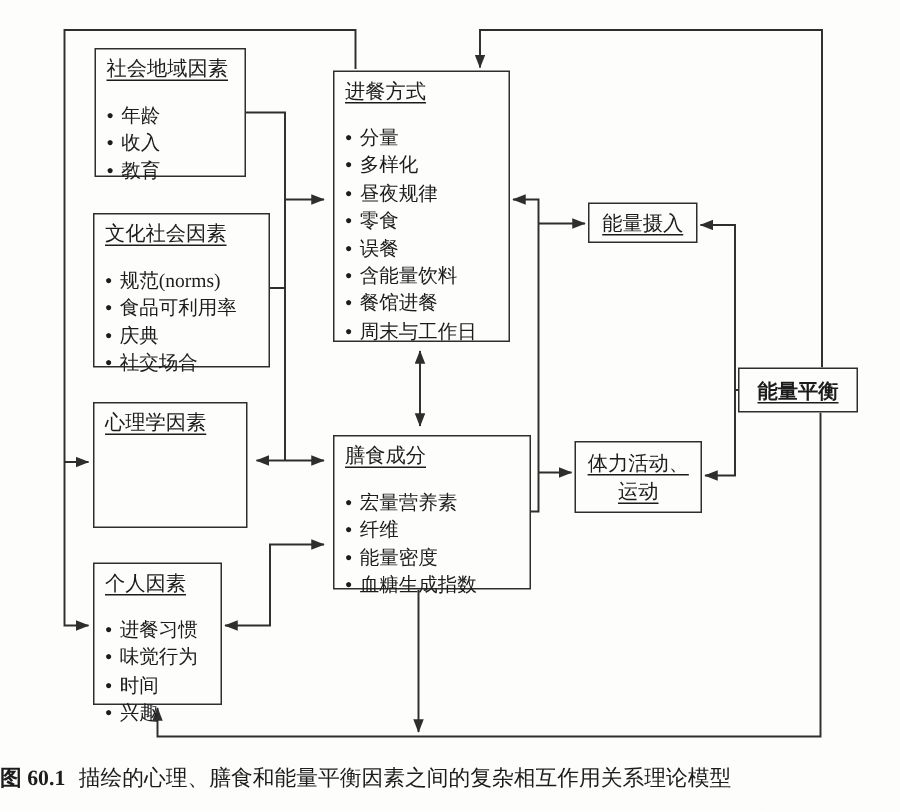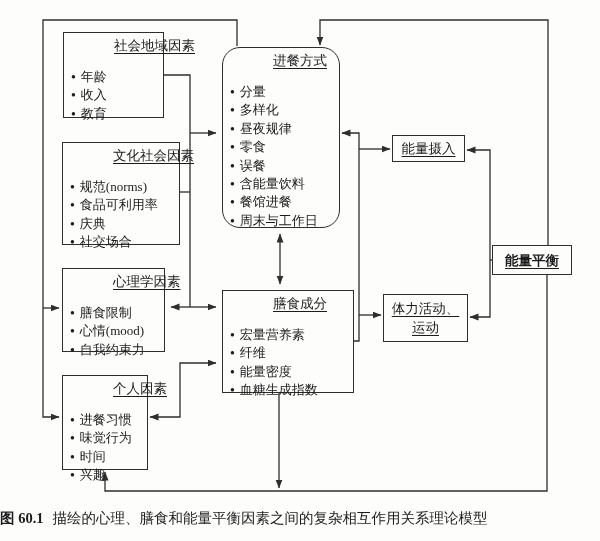--- a/index.html
+++ b/index.html
@@ -8,38 +8,38 @@
     font-family:"Liberation Serif", serif; color:#1c1c1c; overflow:hidden;
   }
   svg.wires { position:absolute; left:0; top:0; z-index:1; }
   .box {
     position:absolute; z-index:2; box-sizing:border-box;
     border:1.4px solid #2e2e2e; background:#fdfdfc;
     padding:4px 5px 2px 7px;
   }
   .box .title {
     font-size:13.5px; line-height:18px; white-space:nowrap;
-    text-decoration:underline; text-underline-offset:2.5px;margin-left:43px;
+    text-decoration:underline; text-underline-offset:2.5px;
   }
   .box ul { list-style:none; margin:13px 0 0 0; padding:0; }
   .box li { font-size:13px; line-height:18.4px; white-space:nowrap; }
   .box li::before { content:"●"; font-size:8px; vertical-align:2px; margin-right:5px; }
   .label-box {
     position:absolute; z-index:2; box-sizing:border-box;
     border:1.4px solid #2e2e2e; background:#fdfdfc;
     display:flex; flex-direction:column; align-items:center; justify-content:center;
     font-size:13.5px; line-height:19px;
   }
   .label-box span { text-decoration:underline; text-underline-offset:2.5px; white-space:nowrap; }
 
   #b-social   { left:63px;  top:32px;  width:101px; height:86px; }
   #b-cultural { left:62px;  top:142px; width:118px; height:103px; }
   #b-psych    { left:62px;  top:268px; width:103px; height:84px; }
   #b-personal { left:62px;  top:375px; width:86px;  height:95px; }
-  #b-eating   { left:222px; top:47px;  width:118px; height:181px;border-radius:18px; }
+  #b-eating   { left:222px; top:47px;  width:118px; height:181px; }
   #b-dietary  { left:222px; top:290px; width:132px; height:103px; }
   #b-intake   { left:392px; top:135px; width:73px;  height:27px; }
   #b-balance  { left:492px; top:245px; width:80px;  height:30px;font-weight:bold; }
   #b-activity { left:383px; top:294px; width:85px;  height:48px; }
 
   .caption {
     position:absolute; z-index:2; left:0; top:509px; width:484px;
     text-align:center; font-size:14.5px; white-space:nowrap;
   }
   .caption .cap-label { font-weight:bold; margin-right:9px; }
@@ -98,25 +98,20 @@
     <ul>
       <li>规范(norms)</li>
       <li>食品可利用率</li>
       <li>庆典</li>
       <li>社交场合</li>
     </ul>
   </div>
 
   <div class="box" id="b-psych">
     <div class="title">心理学因素</div>
-    <ul>
-      <li>膳食限制</li>
-      <li>心情(mood)</li>
-      <li>自我约束力</li>
-    </ul>
   </div>
 
   <div class="box" id="b-personal">
     <div class="title">个人因素</div>
     <ul>
       <li>进餐习惯</li>
       <li>味觉行为</li>
       <li>时间</li>
       <li>兴趣</li>
     </ul>

